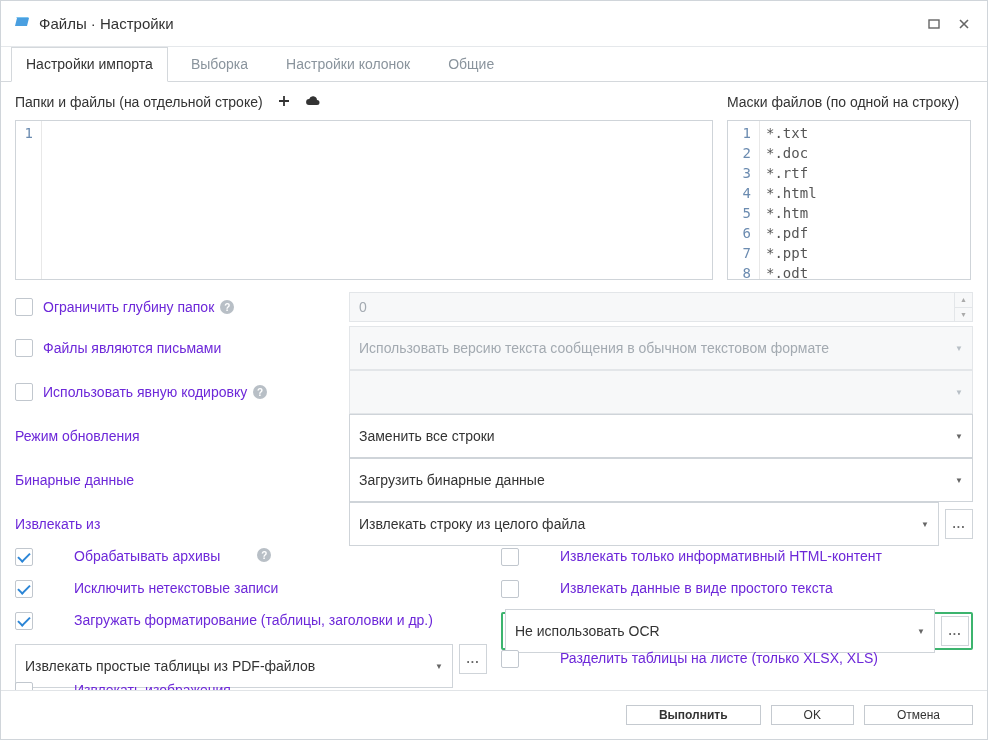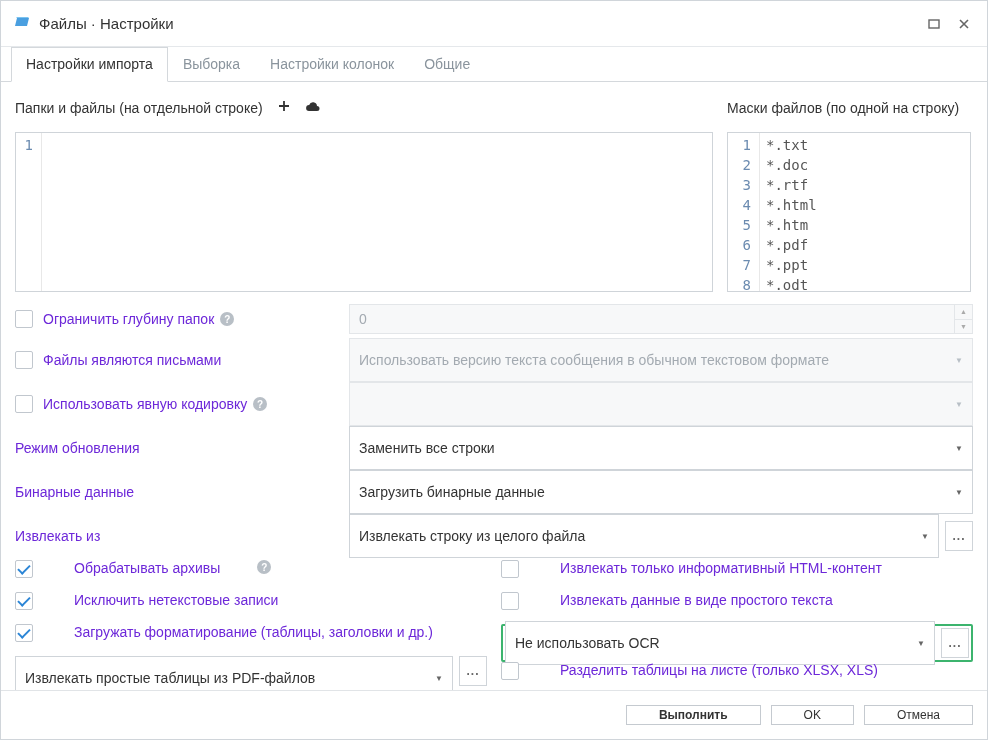--- a/index.html
+++ b/index.html
@@ -20,20 +20,21 @@
   padding: 0 14px;
   border-bottom: 1px solid #e5e8eb;
 }
 .titlebar .icon { margin-right: 8px; color: #2d8ddb; }
 .titlebar .title { font-size: 15px; color: #333; flex: 1; }
 .titlebar .winbtn { width: 18px; height: 18px; margin-left: 12px; cursor: pointer; display:flex; align-items:center; justify-content:center; }
 .tabs {
   display: flex;
   border-bottom: 1px solid #d4d8dc;
   padding-left: 10px;
+  gap: 8px;
 }
 .tab {
   padding: 8px 14px 9px;
   font-size: 14px;
   color: #8a949d;
   cursor: pointer;
   border: 1px solid transparent;
   border-bottom: none;
   margin-bottom: -1px;
 }
@@ -44,21 +45,21 @@
   background: #fff;
 }
 .content {
   padding: 12px 14px 0;
   height: 608px;
   overflow: hidden;
 }
 .top-row { display: flex; gap: 14px; margin-bottom: 8px; }
 .left-col { width: 698px; }
 .right-col { width: 244px; }
-.lbl-row { display: flex; align-items: flex-end; margin-bottom: 16px; height: 22px; }
+.lbl-row { display: flex; align-items: flex-start; margin-bottom: 4px; height: 22px; }
 .lbl-row .lbl { font-size: 14px; color: #333; }
 .lbl-row .act { margin-left: 14px; cursor: pointer; }
 .codebox {
   border: 1px solid #cfd4d9;
   height: 160px;
   display: flex;
   font-family: Consolas, monospace;
   font-size: 14px;
   overflow: hidden;
 }

